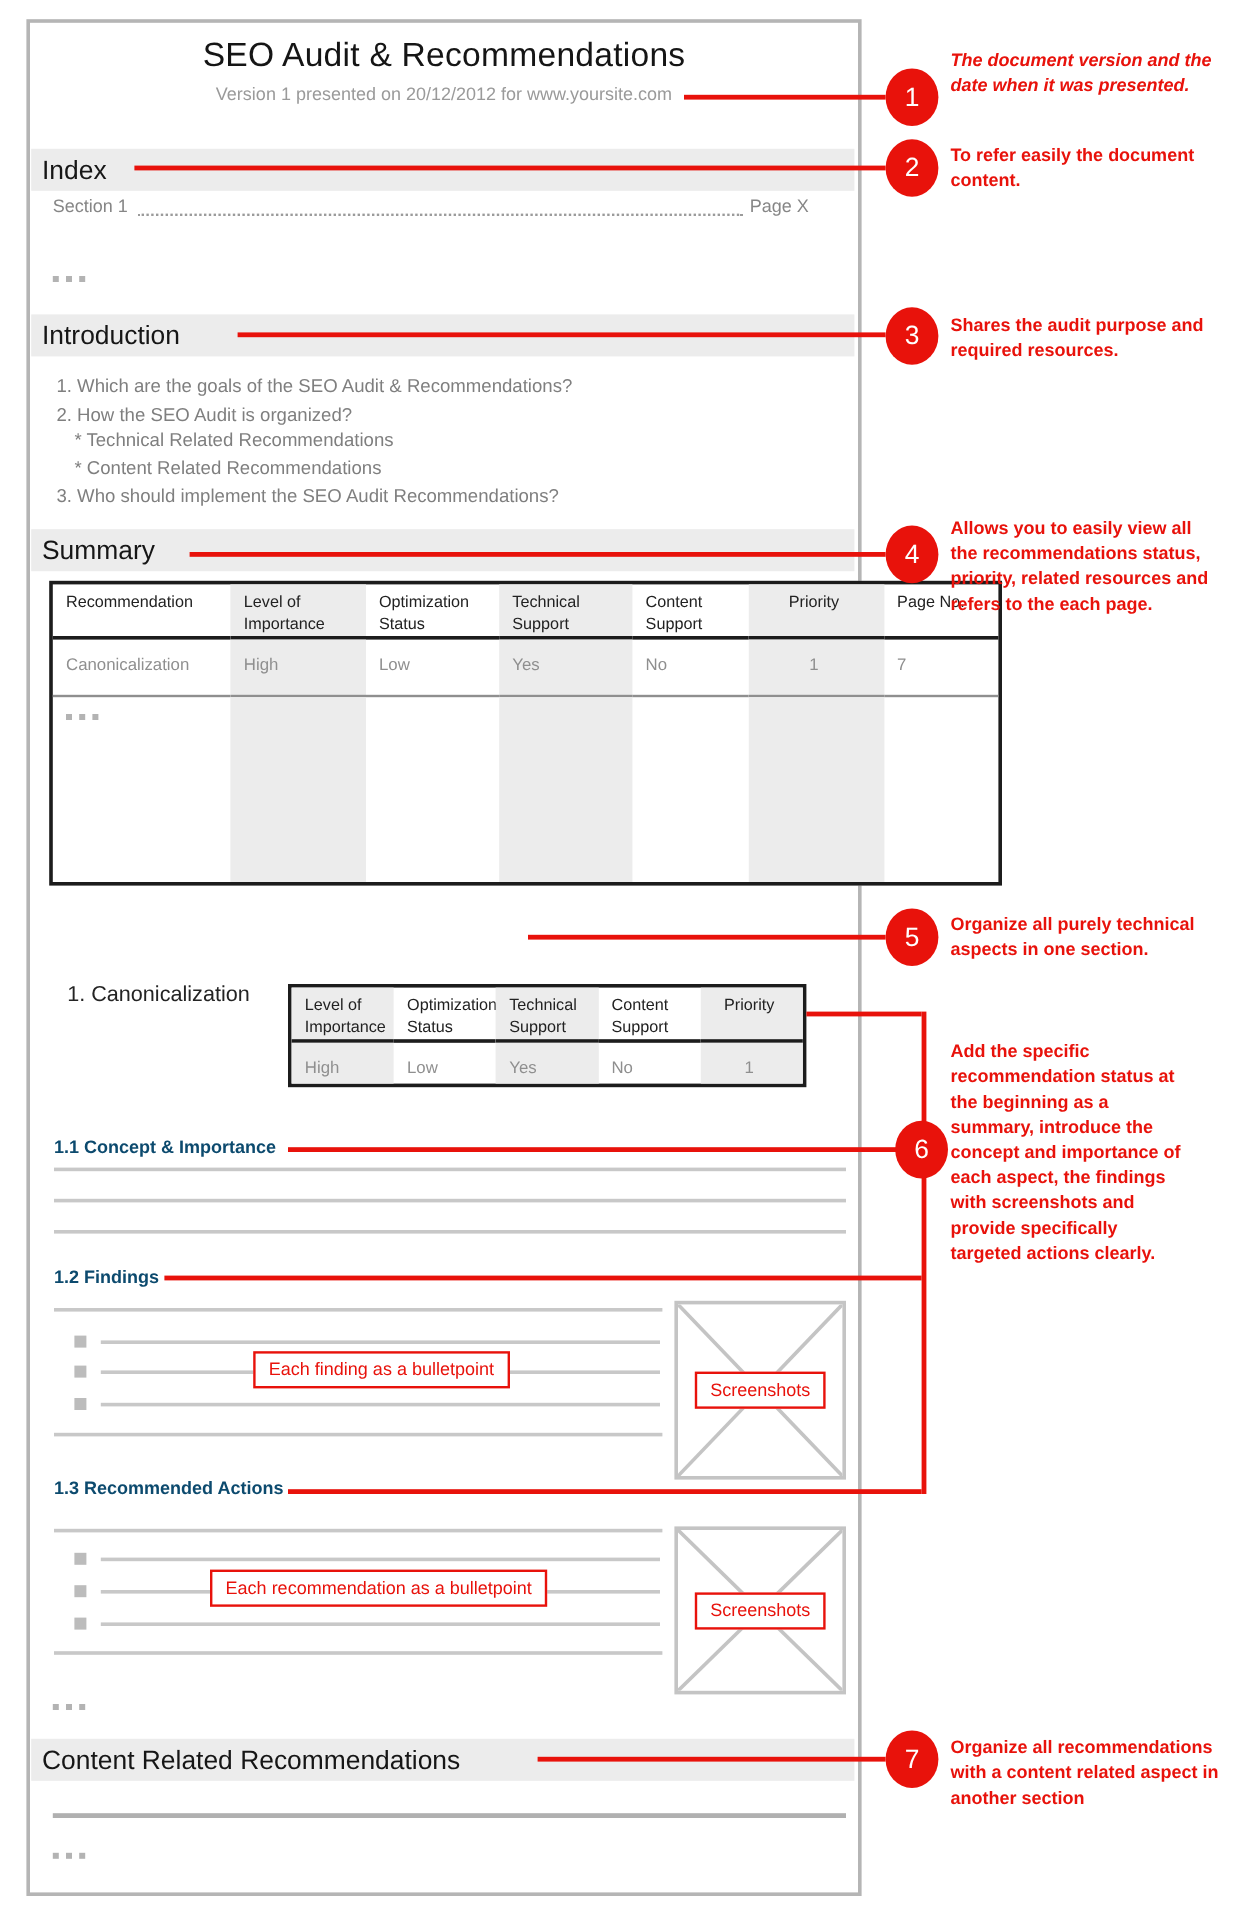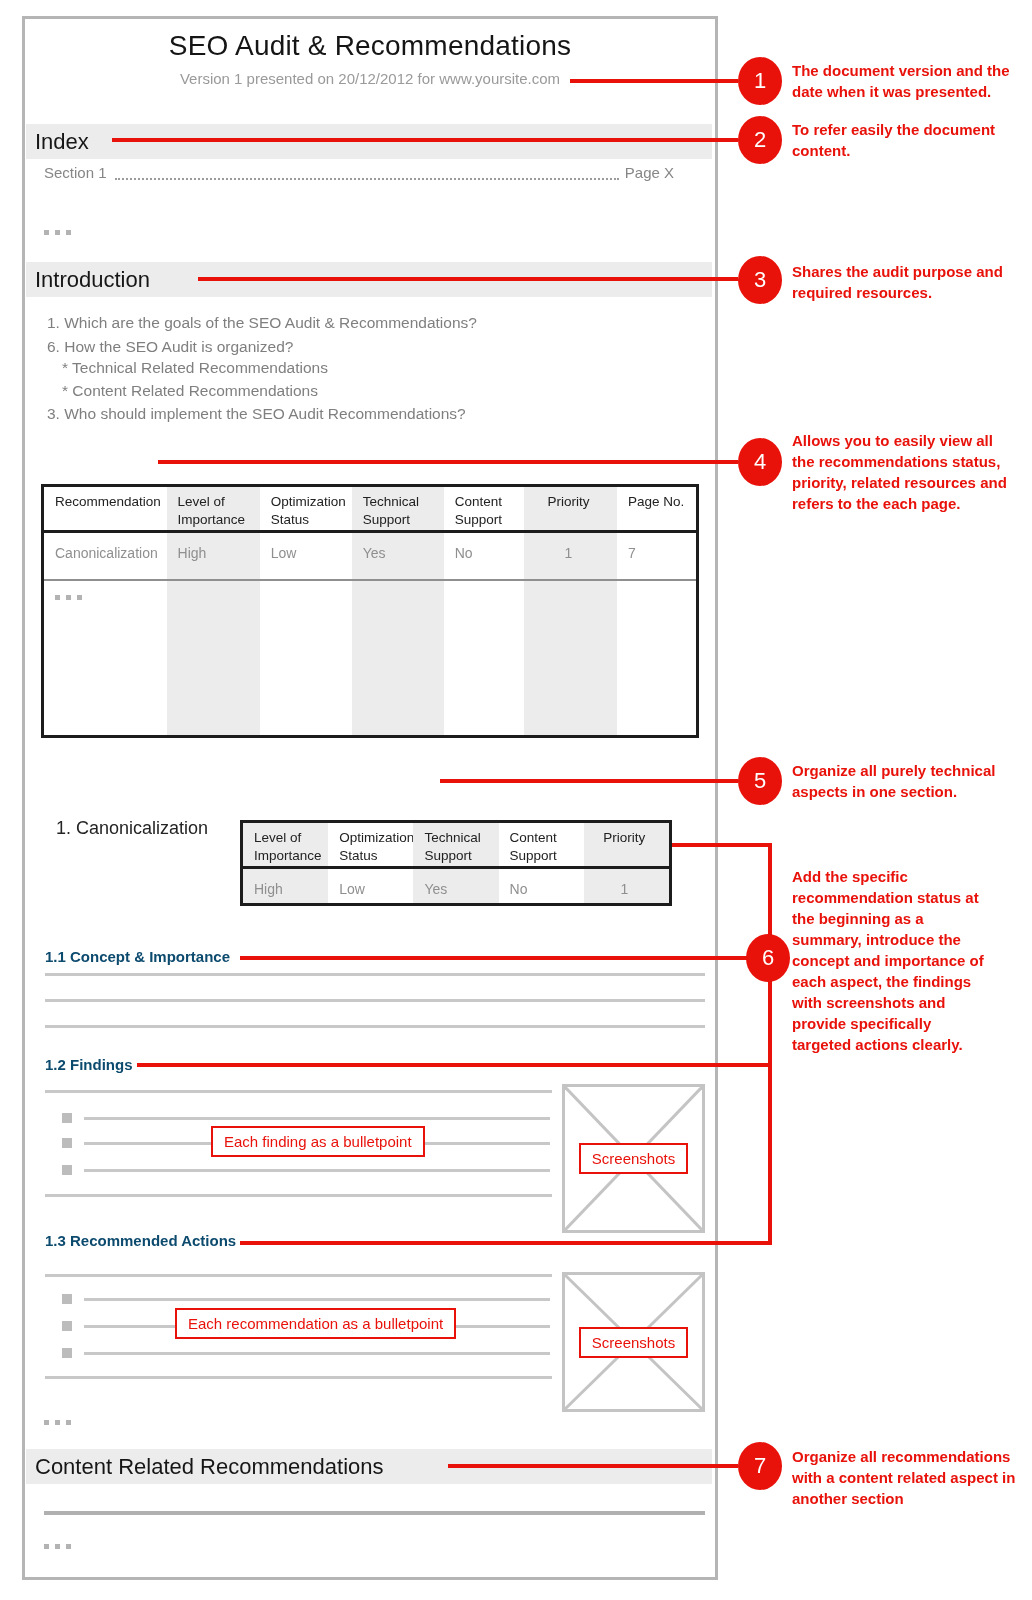--- a/index.html
+++ b/index.html
@@ -20,21 +20,21 @@
   .ct{color:var(--accent);font-size:15px;line-height:21px;font-weight:700;white-space:pre-line;}
   .toc{left:44px;top:164px;width:630px;font-size:15px;color:#868686;}
   .toc-row{display:flex;height:20px;}
   .leader{flex:1;border-bottom:2px dotted #9b9b9b;margin:0 6px 4px 8px;}
   .ellip{display:flex;gap:6px;}
   .ellip i{display:block;width:5px;height:5px;background:#b3b3b3;}
   .introlist{font-size:15.5px;color:var(--gtext);}
   .gl{background:var(--gline);height:3px;}
   .bullet{width:10px;height:10px;background:#bcbcbc;}
   .tbl{border:3px solid var(--black);background:#fff;display:grid;}
-  .s-tbl{left:41px;top:484px;width:658px;height:254px;
+  .s-tbl{left:41px;top:484px;width:794px;height:254px;
          grid-template-columns:18.8% 14.3% 14.1% 14.1% 12.3% 14.3% 12.1%;
          grid-template-rows:46px 48px 1fr;}
   .m-tbl{left:240px;top:820px;width:432px;height:86px;
          grid-template-columns:20% 20% 20% 20% 20%;
          grid-template-rows:46px 1fr;}
   .hc{border-bottom:3px solid var(--black);font-size:13.5px;color:#222;
       padding:6px 4px 0 11px;line-height:1.32;}
   .dc{color:var(--dgray);font-size:14px;padding:12px 4px 0 11px;}
   .s-tbl .dc{border-bottom:2px solid #8f8f8f;}
   .sh{background:var(--shade);}
@@ -71,25 +71,28 @@
   <div class="abs ellip" style="left:44px;top:230px;">
       <i></i>
       <i></i>
       <i></i>
     </div>
 
   <div class="abs band" style="top:262px;">
     <div class="bh">Introduction</div>
   </div>
   <div class="abs introlist" style="left:47px;top:314px;">1. Which are the goals of the SEO Audit &amp; Recommendations?</div>
-  <div class="abs introlist" style="left:47px;top:338px;">6. How the SEO Audit is organized?</div>
+  <div class="abs introlist" style="left:47px;top:338px;">2. How the SEO Audit is organized?</div>
   <div class="abs introlist" style="left:62px;top:359px;">* Technical Related Recommendations</div>
   <div class="abs introlist" style="left:62px;top:382px;">* Content Related Recommendations</div>
   <div class="abs introlist" style="left:47px;top:405px;">3. Who should implement the SEO Audit Recommendations?</div>
 
+  <div class="abs band" style="top:441px;">
+    <div class="bh">Summary</div>
+  </div>
   <div class="abs tbl s-tbl">
     <div class="hc">Recommendation</div>
     <div class="hc sh">Level of Importance</div>
     <div class="hc">Optimization Status</div>
     <div class="hc sh">Technical Support</div>
     <div class="hc">Content Support</div>
     <div class="hc sh cen">Priority</div>
     <div class="hc">Page No.</div>
 
     <div class="dc">Canonicalization</div>
@@ -213,21 +216,21 @@
   <div class="abs co" style="left:738px;top:757px;">
       <span>5</span>
     </div>
   <div class="abs co" style="left:746px;top:934px;">
       <span>6</span>
     </div>
   <div class="abs co" style="left:738px;top:1442px;">
       <span>7</span>
     </div>
 
-  <div class="abs ct" style="left:792px;top:60px;width:232px;">The document version and the
+  <div class="abs ct" style="left:792px;top:40px;width:232px;font-style:italic;">The document version and the
 date when it was presented.</div>
   <div class="abs ct" style="left:792px;top:119px;width:232px;">To refer easily the document
 content.</div>
   <div class="abs ct" style="left:792px;top:261px;width:232px;">Shares the audit purpose and
 required resources.</div>
   <div class="abs ct" style="left:792px;top:430px;width:240px;">Allows you to easily view all
 the recommendations status,
 priority, related resources and
 refers to the each page.</div>
   <div class="abs ct" style="left:792px;top:760px;width:232px;">Organize all purely technical

